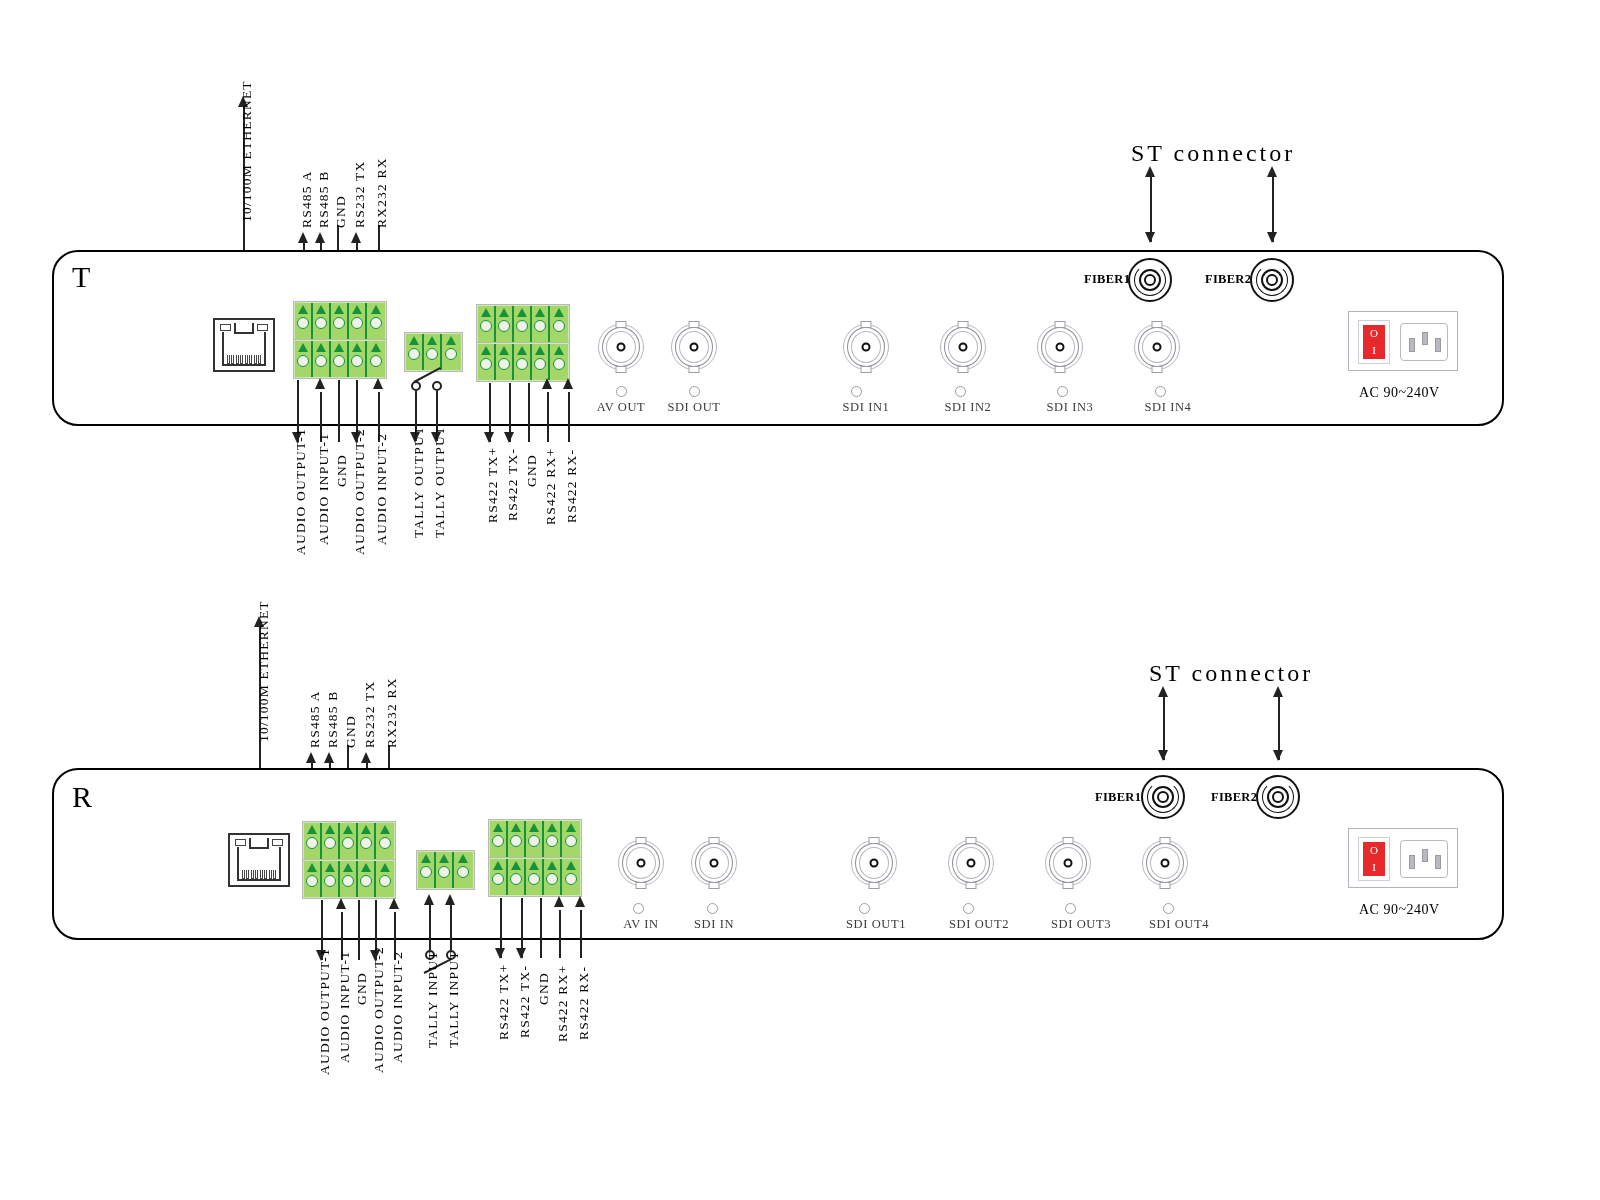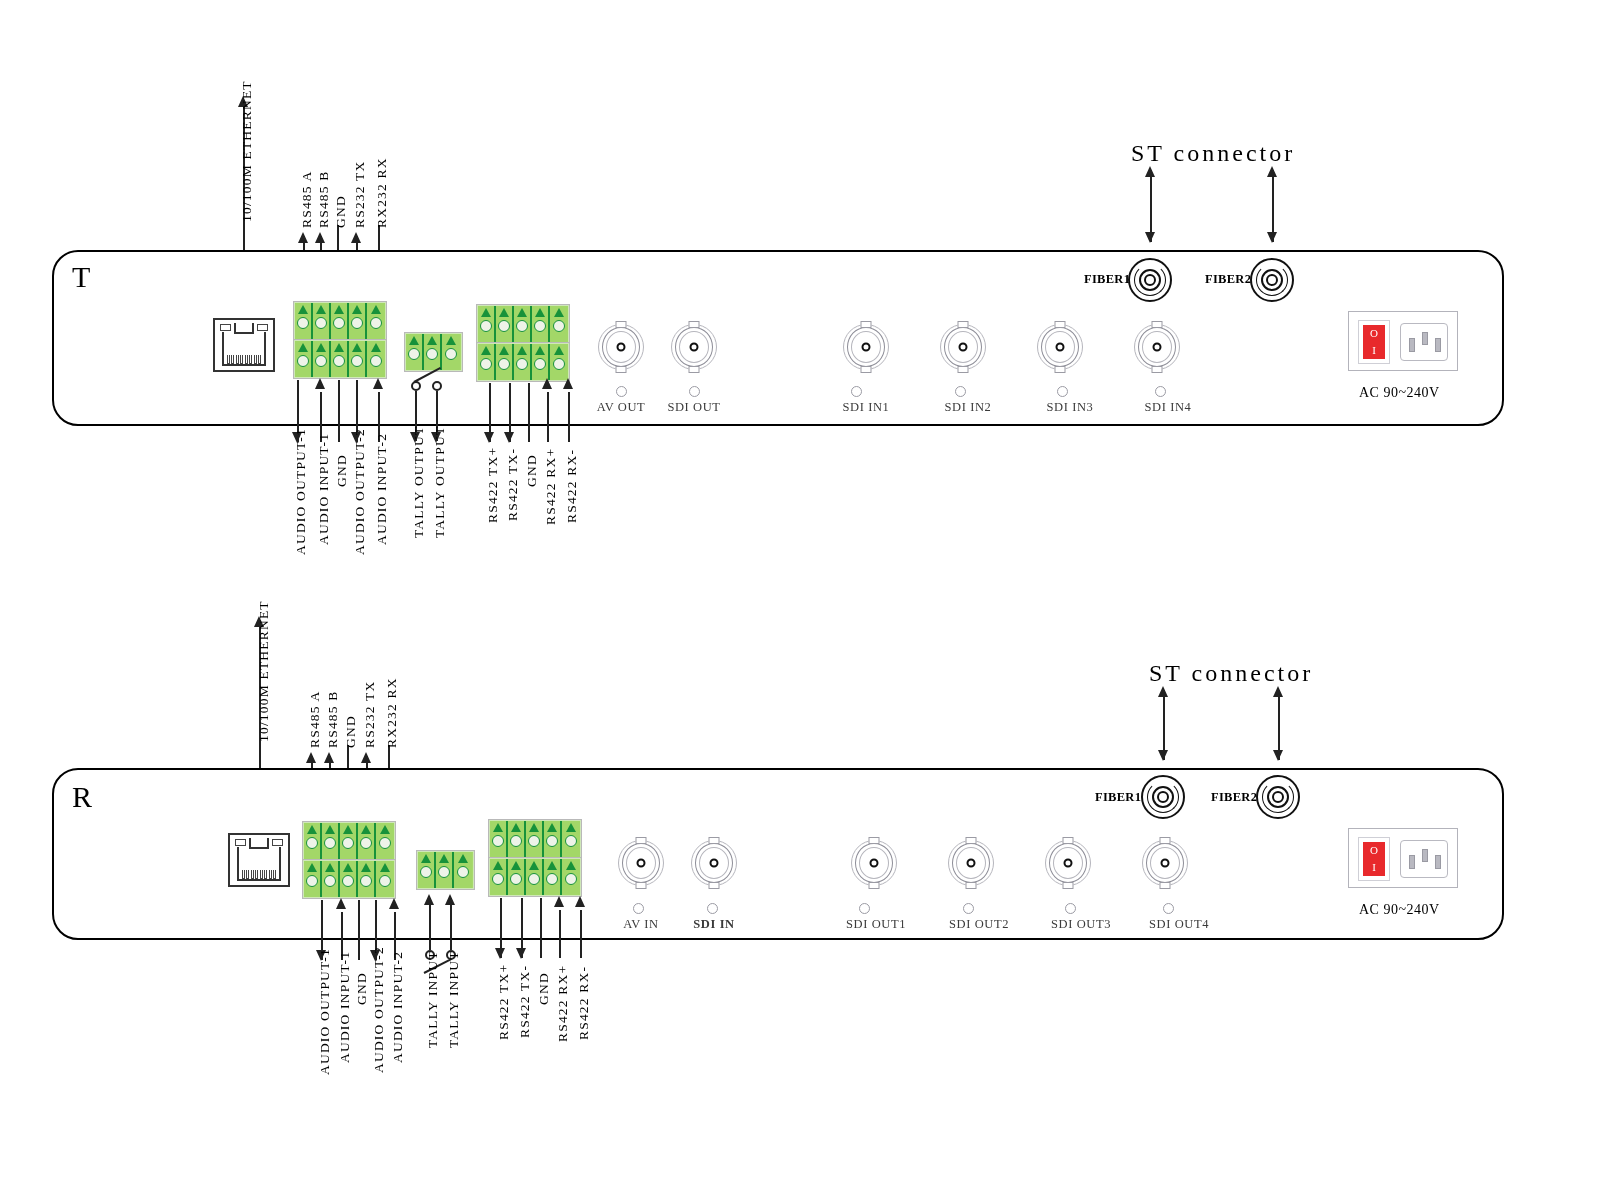--- a/index.html
+++ b/index.html
@@ -609,21 +609,21 @@
 
   <div class="bnc" style="left:691px; top:840px; width:46px; height:46px;">
     <div class="ringOuter"></div>
       <div class="ringMid"></div>
       <div class="ringIn"></div>
     <div class="lugT"></div>
       <div class="lugB"></div>
       <div class="pin"></div>
   </div>
   <div class="bnc-led" style="left:707px; top:903px;"></div>
-  <div class="port-lbl" style="left:681px; top:917px; width:66px;font-weight:bold;">SDI IN</div>
+  <div class="port-lbl" style="left:681px; top:917px; width:66px;">SDI IN</div>
 
   <div class="bnc" style="left:851px; top:840px; width:46px; height:46px;">
     <div class="ringOuter"></div>
       <div class="ringMid"></div>
       <div class="ringIn"></div>
     <div class="lugT"></div>
       <div class="lugB"></div>
       <div class="pin"></div>
   </div>
   <div class="bnc-led" style="left:859px; top:903px;"></div>

